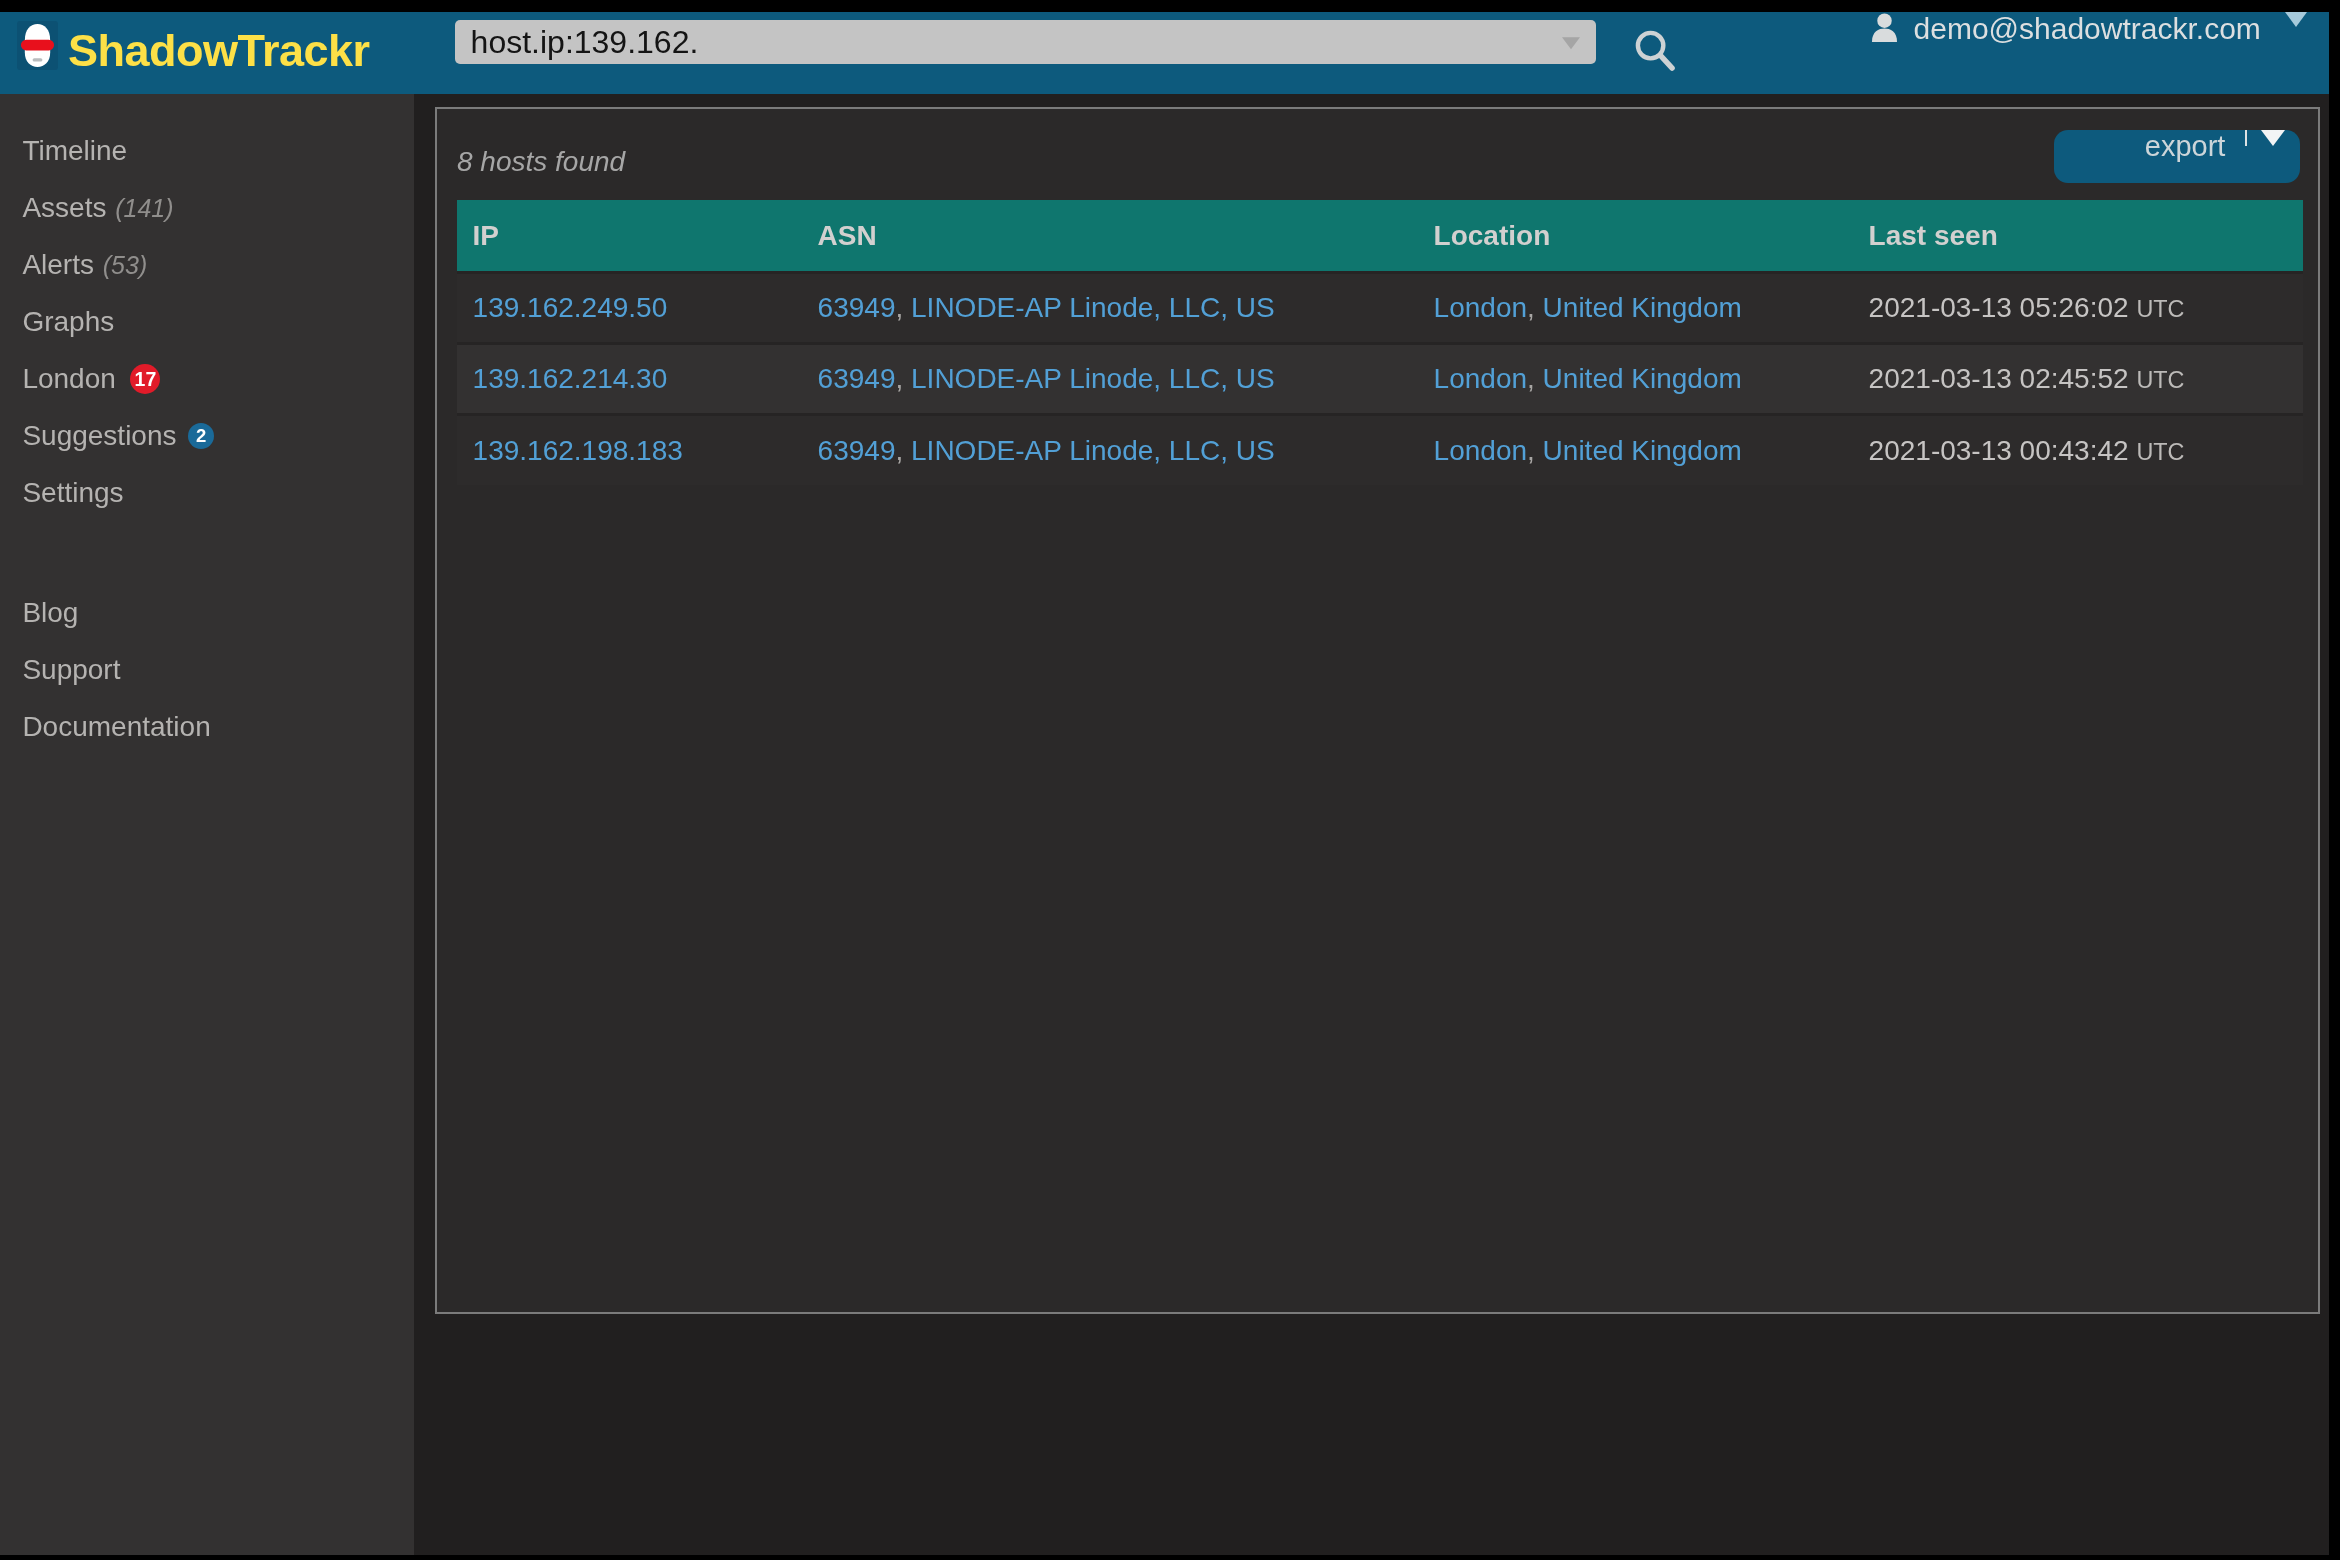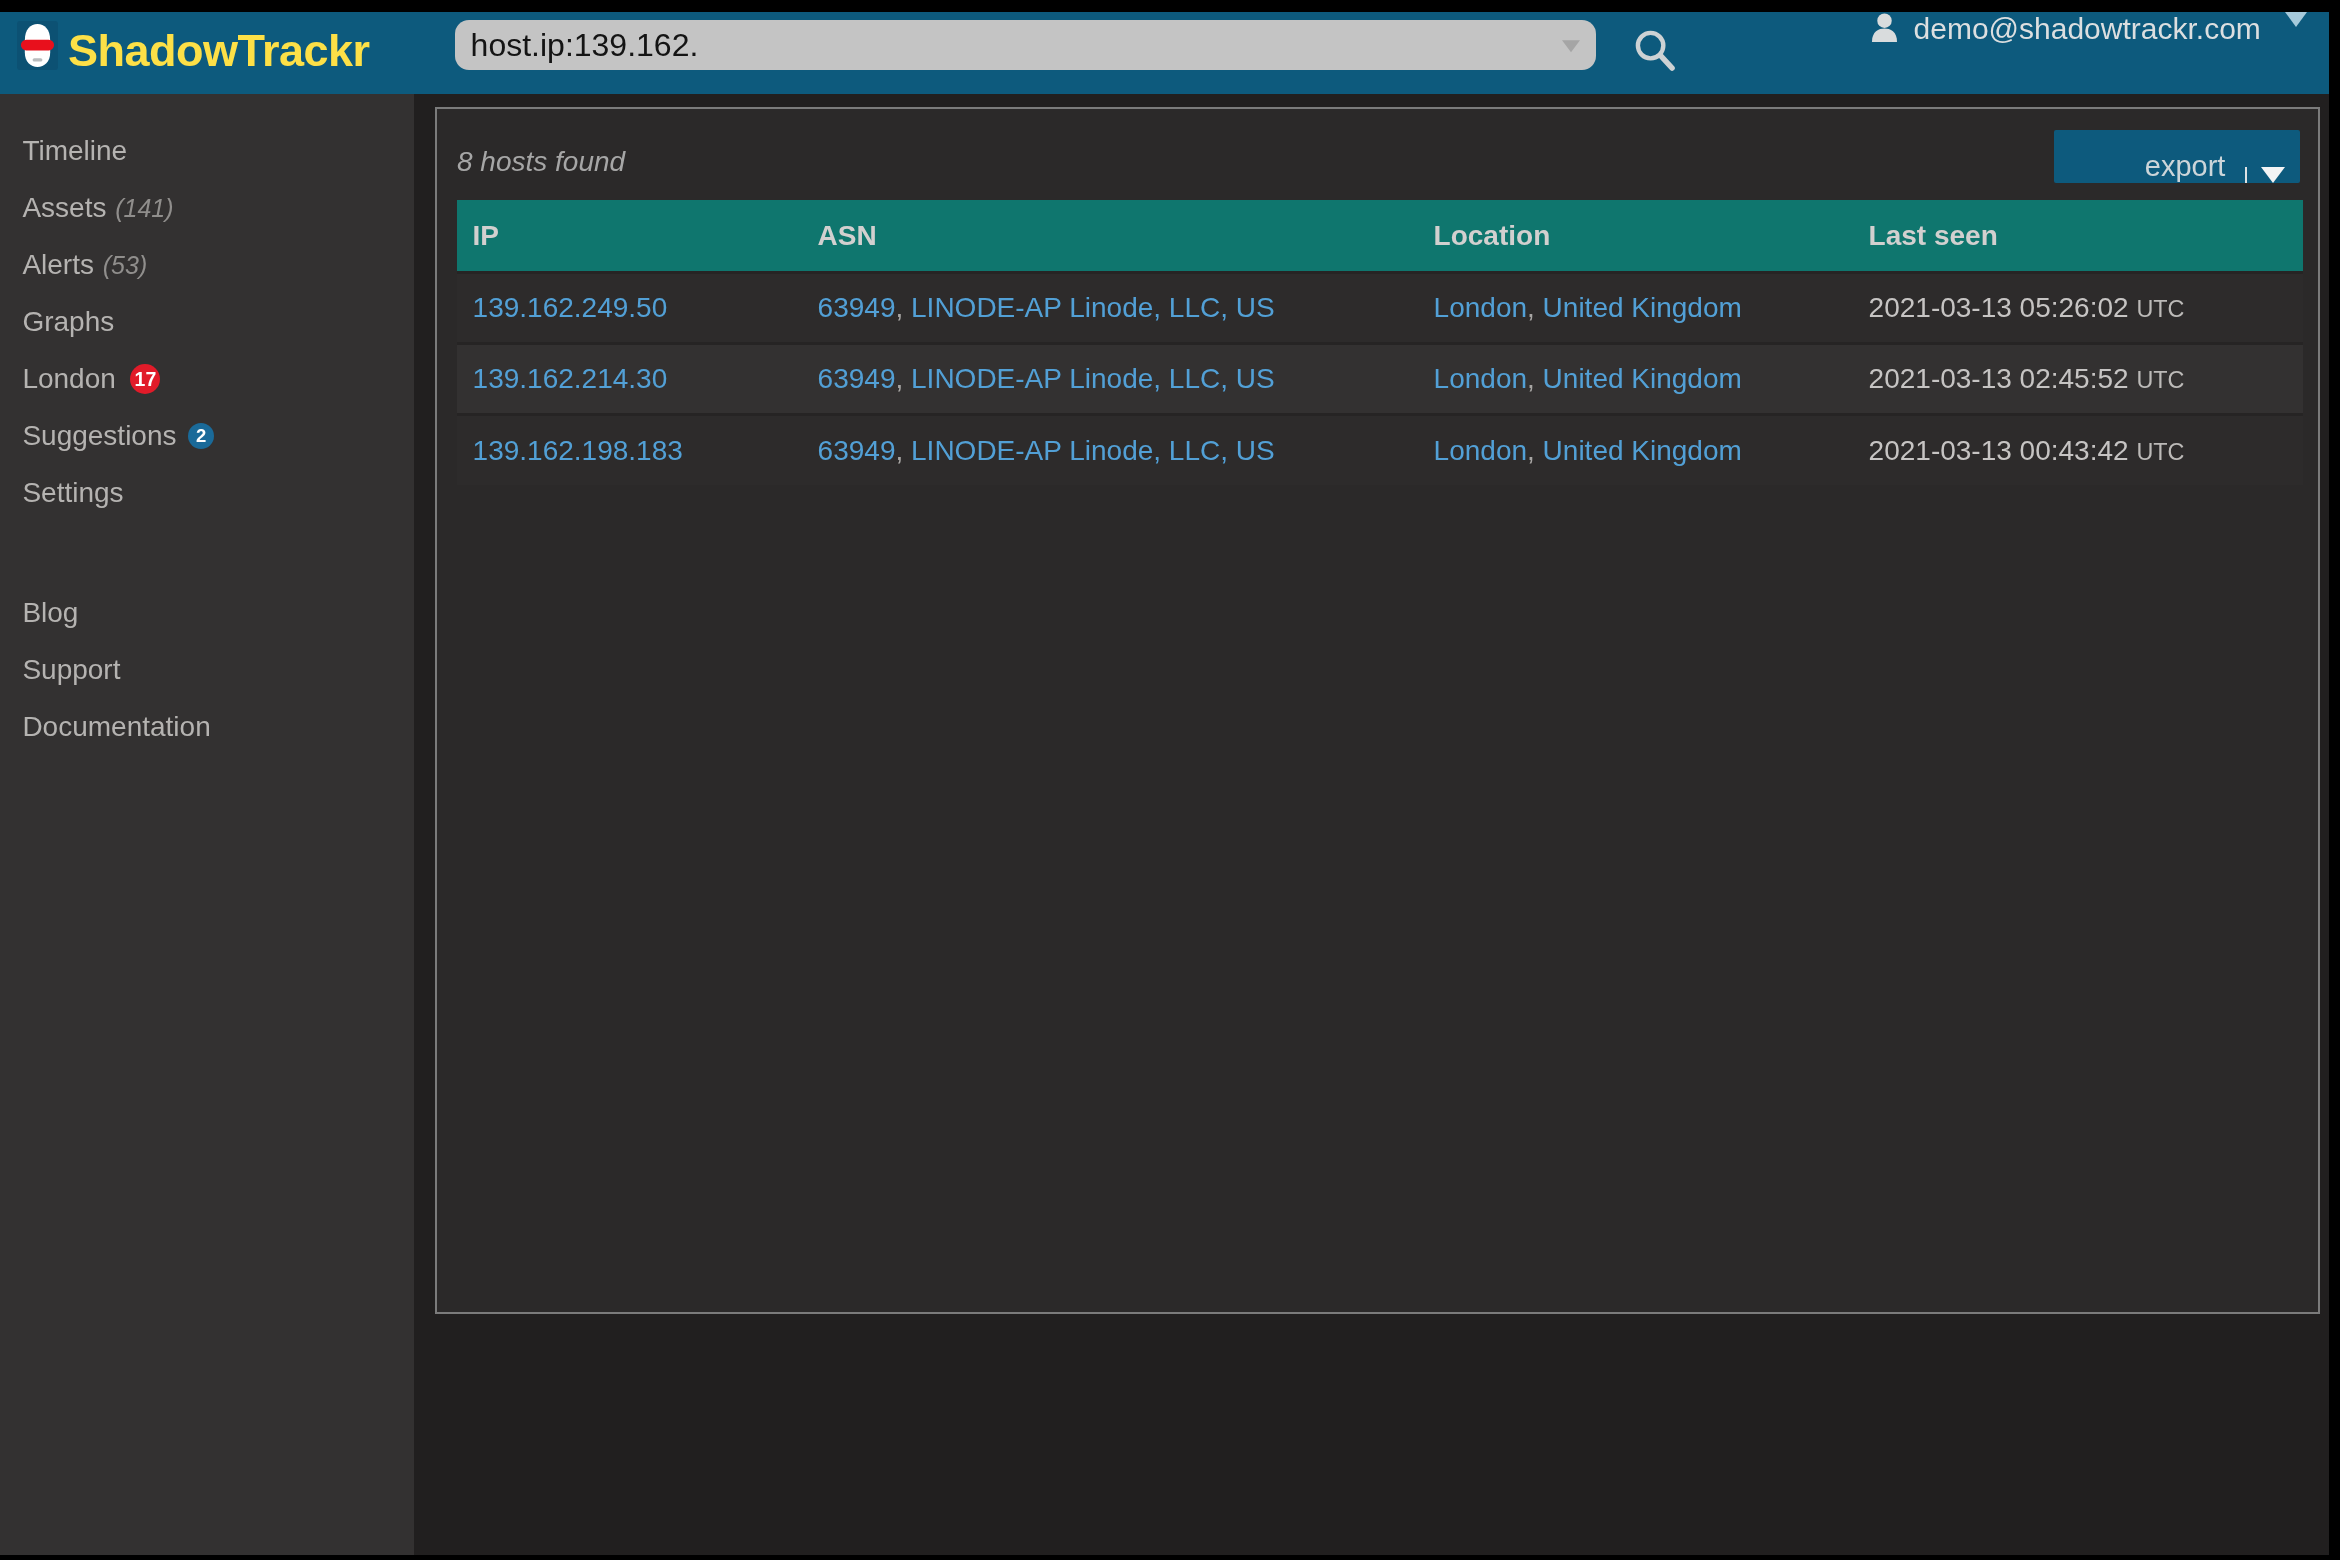--- a/index.html
+++ b/index.html
@@ -8,22 +8,22 @@
   a { text-decoration:none; color:#52a0d6; cursor:pointer; }
 
   .frame { position:absolute; left:0; top:11.7px; width:2329px; height:1543px; background:#211f1f; }
 
   
   .topbar { position:relative; width:100%; height:82px; background:#0d5a7d; }
   .logo-tile { position:absolute; left:16.6px; top:9.8px; width:41px; height:49px;
                background:#0c5173; border-radius:2.9px; }
   .brand { position:absolute; left:68px; top:50%; transform:translateY(-54%);
            font-size:45px; font-weight:700; color:#fde047; letter-spacing:-0.5px; }
-  .search-box { position:absolute; left:455px; top:8.8px; width:1141px; height:50px;
-                background:#c4c4c4; border-radius:14px; }
+  .search-box { position:absolute; left:455px; top:8.8px; width:1141px; height:44px;
+                background:#c4c4c4; border-radius:5px; }
   .search-box input { position:absolute; inset:0; width:100%; height:100%;
                 background:transparent; border:none; outline:none;
                 font-family:"Liberation Sans", sans-serif;
                 font-size:32px; color:#141414; padding:0 49px 0 15.6px; }
   .search-inner-caret { position:absolute; right:15.6px; top:50%; transform:translateY(-40%);
                 width:0; height:0; border-left:9.8px solid transparent;
                 border-right:9.8px solid transparent; border-top:12.7px solid #a5a5a5; }
   .search-glass { position:absolute; left:1633px; top:16.6px; }
   .account { position:absolute; right:22.4px; top:0; height:100%;
              display:flex; align-items:flex-start; gap:16px; }
@@ -47,21 +47,21 @@
   .badge-blue { min-width:26px; height:26px; background:#1a6a99; font-size:18.5px; margin-left:11.7px; }
   .side-spacer { height:63px; }
 
   
   .main { position:relative; flex:1; background:#211f1f; }
   .panel { position:absolute; left:20.5px; top:13.7px; width:1885px; height:1207px;
            background:#2b2929; border:2px solid #7b7b7b; }
   .results-summary { position:absolute; left:20.5px; top:37px;
                      font-size:28px; font-style:italic; color:#a6a6a6; }
   .export-btn { position:absolute; right:17.6px; top:20.5px; width:246px; height:53px;
-                background:#0d5a7d; border-radius:2px; display:flex; align-items:flex-end;
+                background:#0d5a7d; border-radius:14px; display:flex; align-items:flex-start;
                 cursor:pointer; border:none; padding:0; }
   .export-label { flex:1; display:flex; align-items:center; justify-content:flex-end;
                   padding-right:19.5px; font-size:29px; color:#ccd5d9; }
   .export-caret-zone { width:55px; border-left:2px solid #dde2e4;
                        display:flex; align-items:center; justify-content:center; }
   .export-caret { width:0; height:0; border-left:12.7px solid transparent;
                   border-right:12.7px solid transparent; border-top:16.6px solid #f2f4f5; }
 
   
   .results-table { position:absolute; left:20.5px; top:91px; width:1846px;

